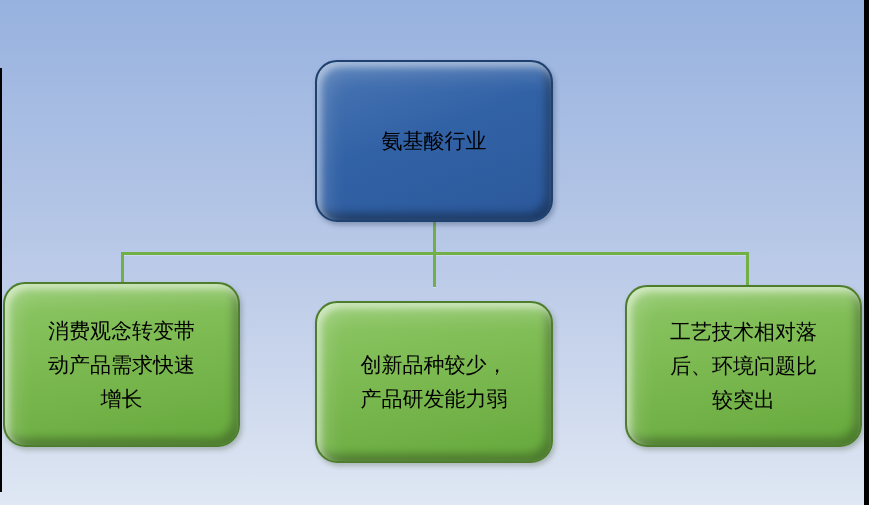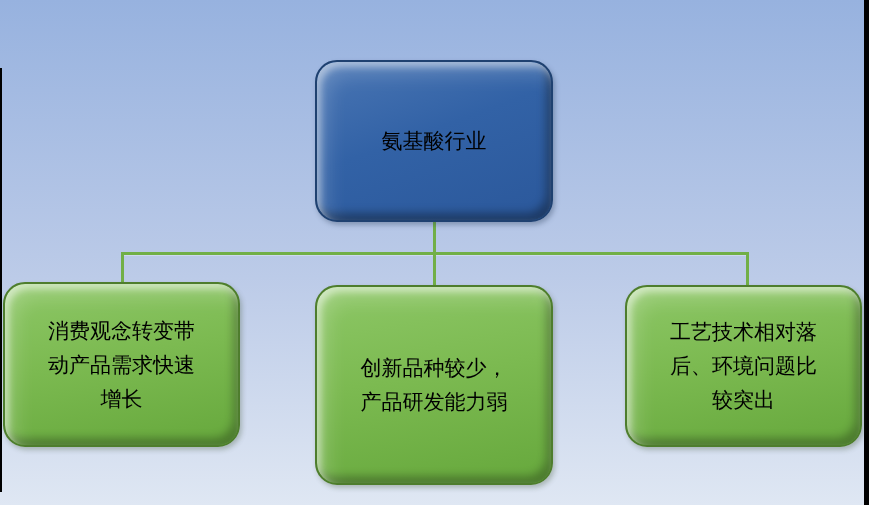--- a/index.html
+++ b/index.html
@@ -65,21 +65,21 @@
   .node.child{
     background:linear-gradient(170deg,var(--child-fill-light) 0%,var(--child-fill) 45%,var(--child-fill-dark) 100%);
     border:2px solid var(--child-border);
     box-shadow:
       inset 4px 5px 7px rgba(255,255,255,0.5),
       inset 10px 12px 20px rgba(255,255,255,0.2),
       inset -5px -7px 9px rgba(0,0,0,0.28),
       2px 3px 5px rgba(60,80,50,0.3);
   }
   .node.child-1{left:3px;top:282px;width:237px;height:165px;justify-content:center;}
-  .node.child-2{left:315px;top:285px;width:238px;height:200px;}
+  .node.child-2{left:315px;top:301px;width:238px;height:162px;}
   .node.child-3{left:625px;top:285px;width:237px;height:162px;}
 </style>
 </head>
 <body>
 
 <div class="canvas">
 
   <div class="edge-strip edge-left"></div>
   <div class="edge-strip edge-right"></div>
 

